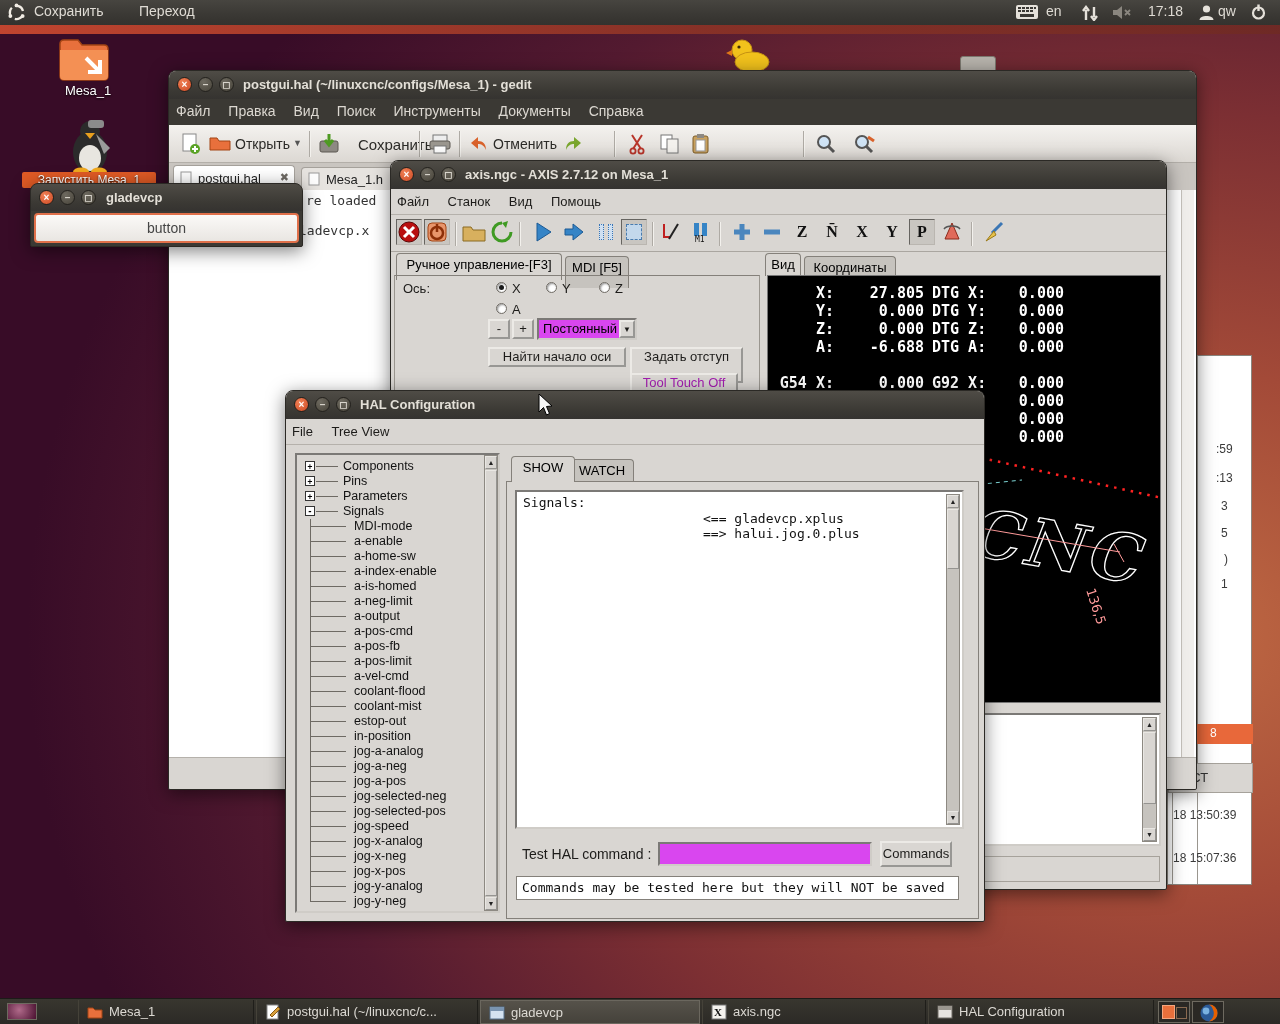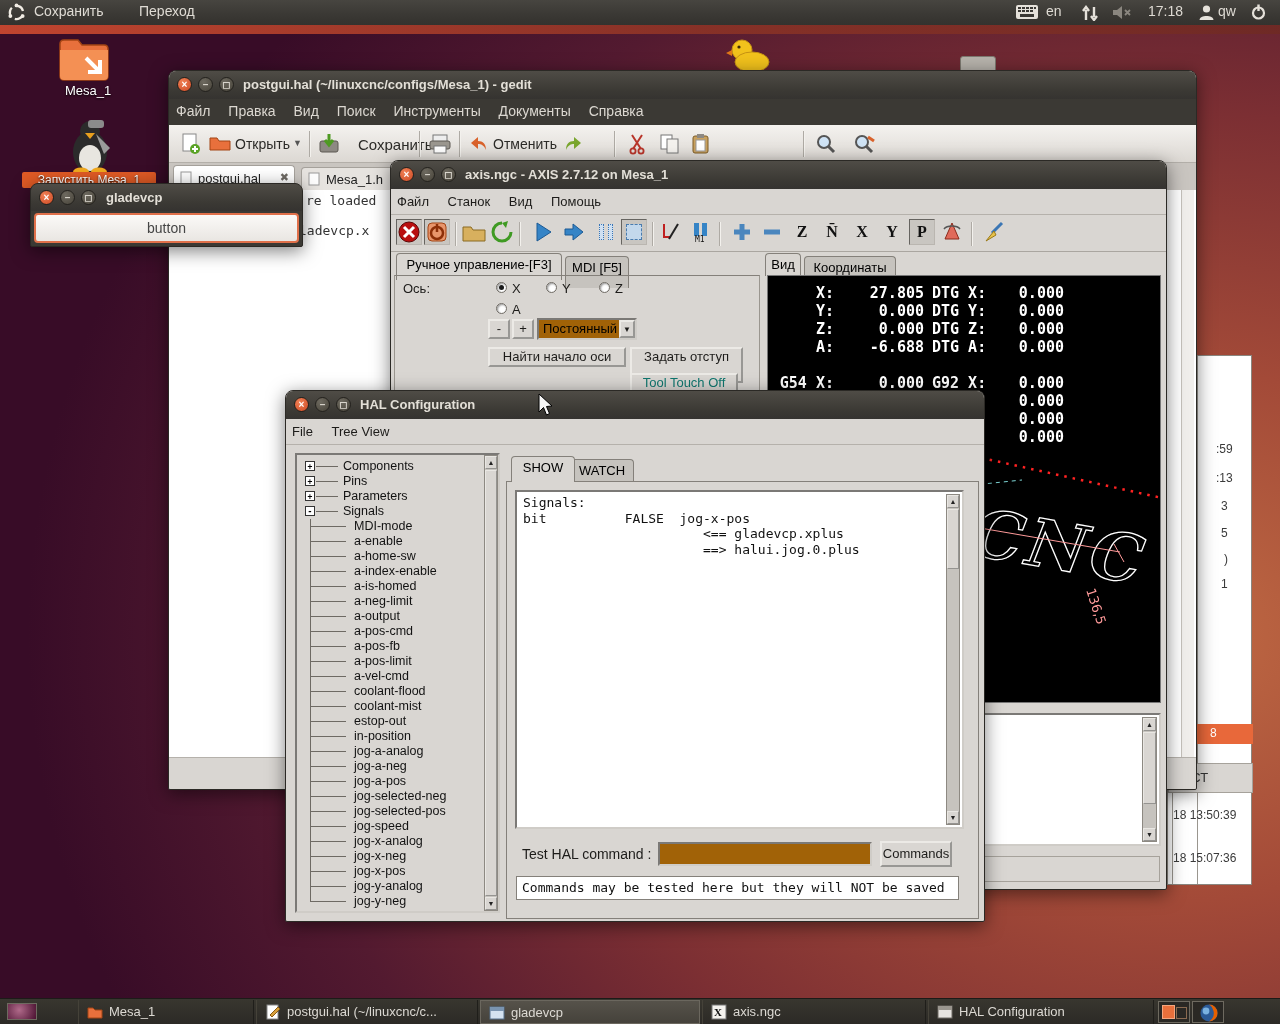--- a/index.html
+++ b/index.html
@@ -21,22 +21,22 @@
   .tbar{position:absolute;left:0;right:0;top:0;height:28px;background:linear-gradient(#4f4c46,#3b3934 70%,#353330);border-radius:7px 7px 0 0;color:#e3dfd7;font-weight:bold;font-size:13px}
   .wb{position:absolute;top:6px;width:15px;height:15px;border-radius:50%;border:1px solid #23211d;background:radial-gradient(circle at 35% 30%,#6e6a60,#474339);color:#d9d5cc;font-size:10px;line-height:13px;text-align:center}
   .wb.close{background:radial-gradient(circle at 35% 30%,#f08055,#cd4a24);color:#fff}
   .ttext{position:absolute;top:6px;white-space:nowrap}
   .dmenur{position:absolute;left:0;right:0;top:28px;height:26px;background:#3b3934;color:#dcd8d1;font-size:14px}
   .dmenur span{position:relative;display:inline-block;margin:4px 7px 0 7px}
   .lmenur{position:absolute;left:0;right:0;height:26px;background:#d9d6d2;color:#1d1c1a;font-size:13px;border-bottom:1px solid #b5b1ab}
   .lmenur span{display:inline-block;margin:5px 9px 0 6px}
   
   .tkbtn{background:#d9d6d2;border:2px outset #eceae6;font-size:13px;color:#1d1c1a;text-align:center;overflow:hidden;white-space:nowrap}
-  .tkbtn.dis{color:#0f766e}
-  .tkentry{background:#a16207;border:2px inset #cfccc7}
+  .tkbtn.dis{color:#a21caf}
+  .tkentry{background:#d946ef;border:2px inset #cfccc7}
   .tktab{position:absolute;background:#d9d6d2;border:1px solid #84807a;border-bottom:none;border-radius:4px 4px 0 0;font-size:13px;text-align:center;padding-top:3px}
   .tktab.off{background:#c6c3be}
   .sunken{background:#fff;border:2px inset #cfccc7}
   .radio{position:absolute;width:11px;height:11px;border-radius:50%;background:#fff;border:1px solid #6f6b64;box-shadow:inset 1px 1px 2px #999}
   .radio.sel::after{content:'';position:absolute;left:2px;top:2px;width:5px;height:5px;border-radius:50%;background:#1a1a1a}
   .rlabel{position:absolute;font-size:13px;color:#1d1c1a}
   .vsep{position:absolute;width:1px;background:#aeaaa4;box-shadow:1px 0 0 #f3f1ed}
   .tbico{position:absolute;top:58px;width:26px;height:26px;border:1px solid transparent;text-align:center}
   .tbico.pressed{border:1px inset #bab6b0;background:#c9c6c1}
   .scrl{position:absolute;background:#c6c3be;border:1px solid #8d8982}
@@ -553,21 +553,20 @@
         <div class="ar" style="bottom:0">▼</div>
       </div>
     </div>
 
     <div class="tktab" style="left:225px;top:65px;width:64px;height:26px;z-index:2">SHOW</div>
     <div class="tktab off" style="left:284px;top:68px;width:64px;height:23px">WATCH</div>
     <div class="abs" style="left:220px;top:90px;width:473px;height:438px;border:1px solid #84807a;background:#d9d6d2">
       <div class="abs sunken" style="left:8px;top:8px;width:449px;height:339px;overflow:hidden">
         <div style="padding:3px 6px">
             <div class="sline">Signals:</div>
-            <div class="sline">bit          FALSE  jog-x-pos</div>
             <div class="sline">                       &lt;== gladevcp.xplus</div>
             <div class="sline">                       ==&gt; halui.jog.0.plus</div>
           </div>
         <div class="scrl" style="right:2px;top:2px;bottom:2px;width:14px">
           <div class="ar" style="top:0">▲</div>
           <div class="th" style="top:14px;height:60px"></div>
           <div class="ar" style="bottom:0">▼</div>
         </div>
       </div>
       <span class="abs" style="left:15px;top:364px;font-size:14px;color:#1d1c1a">Test HAL command :</span>

